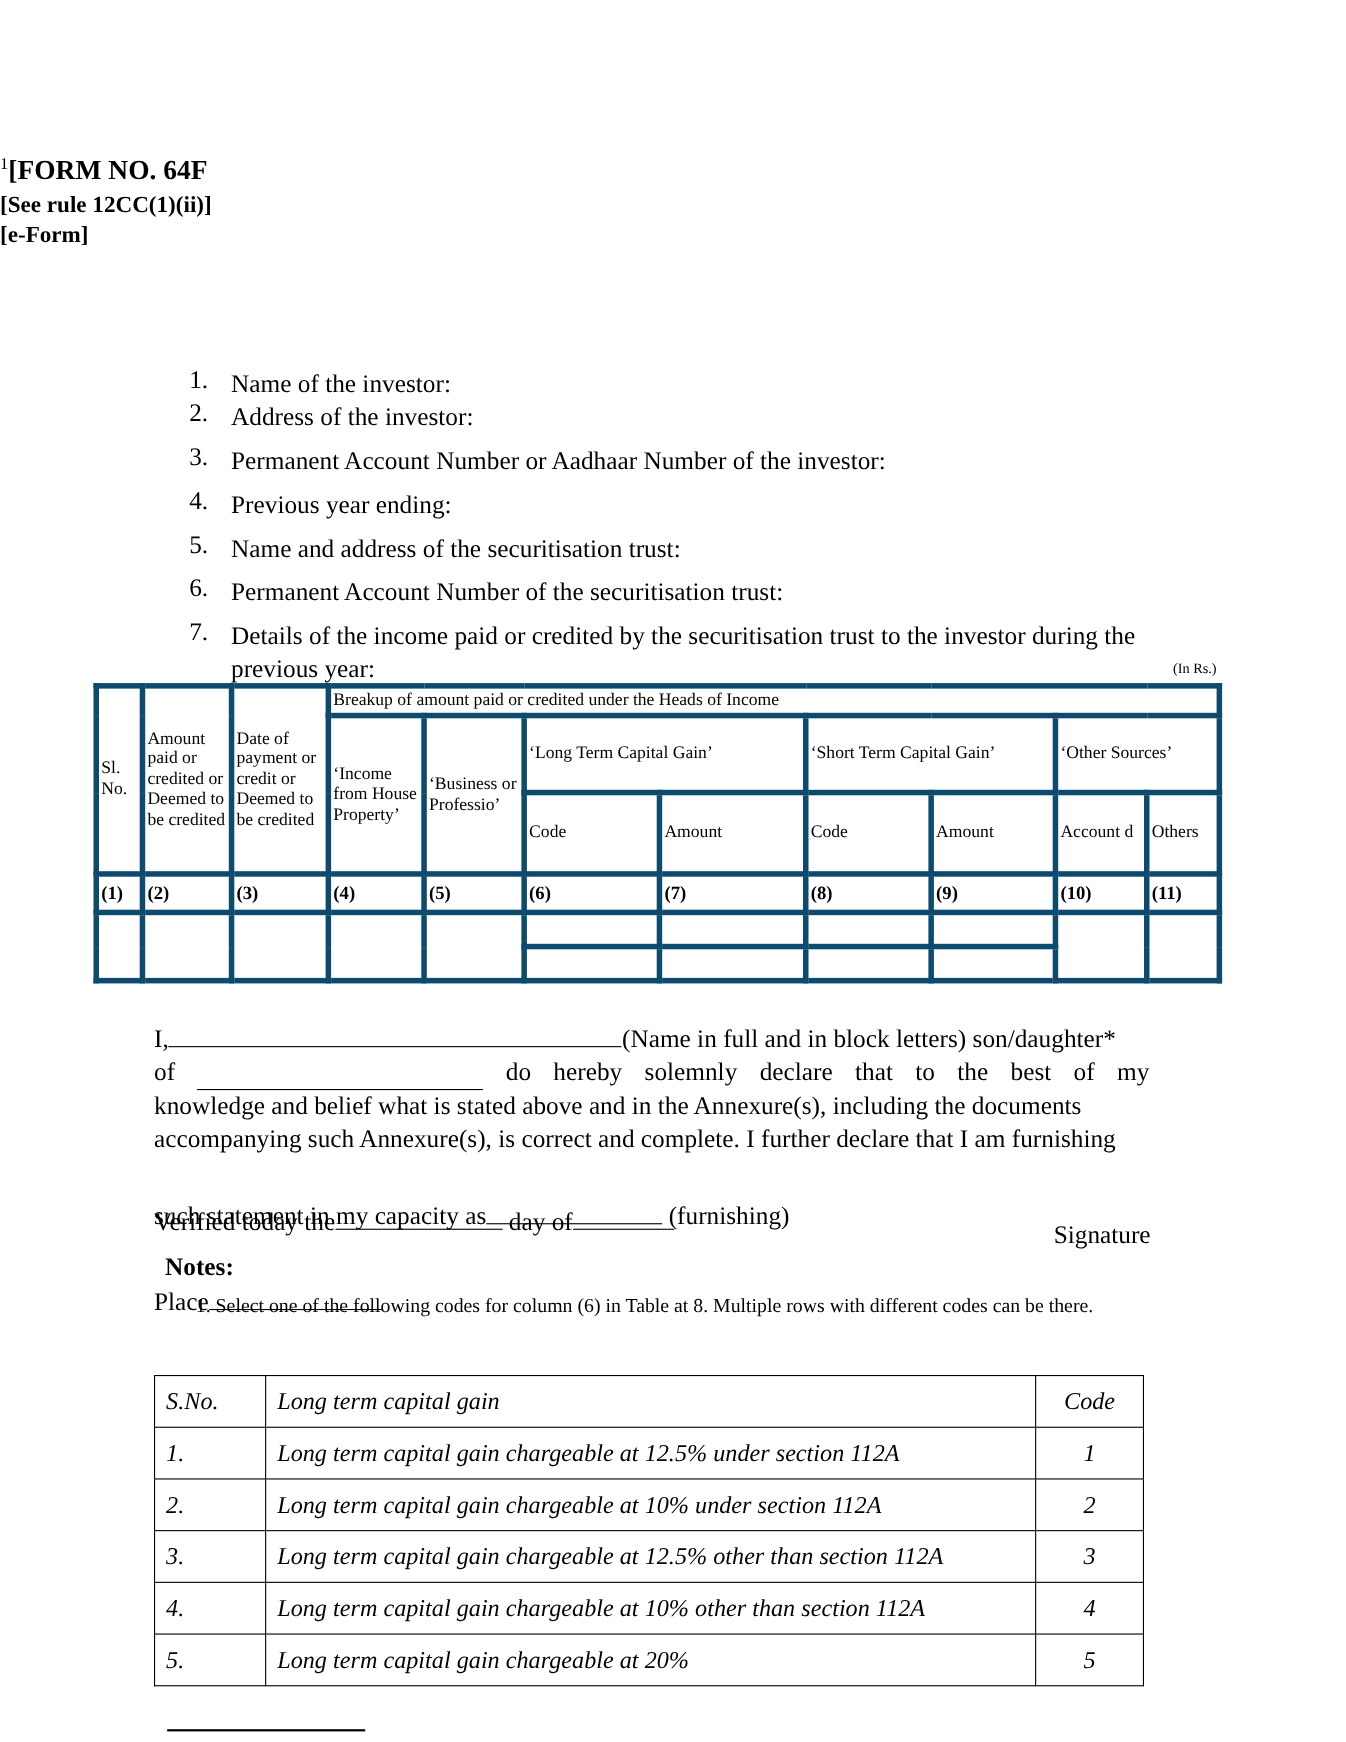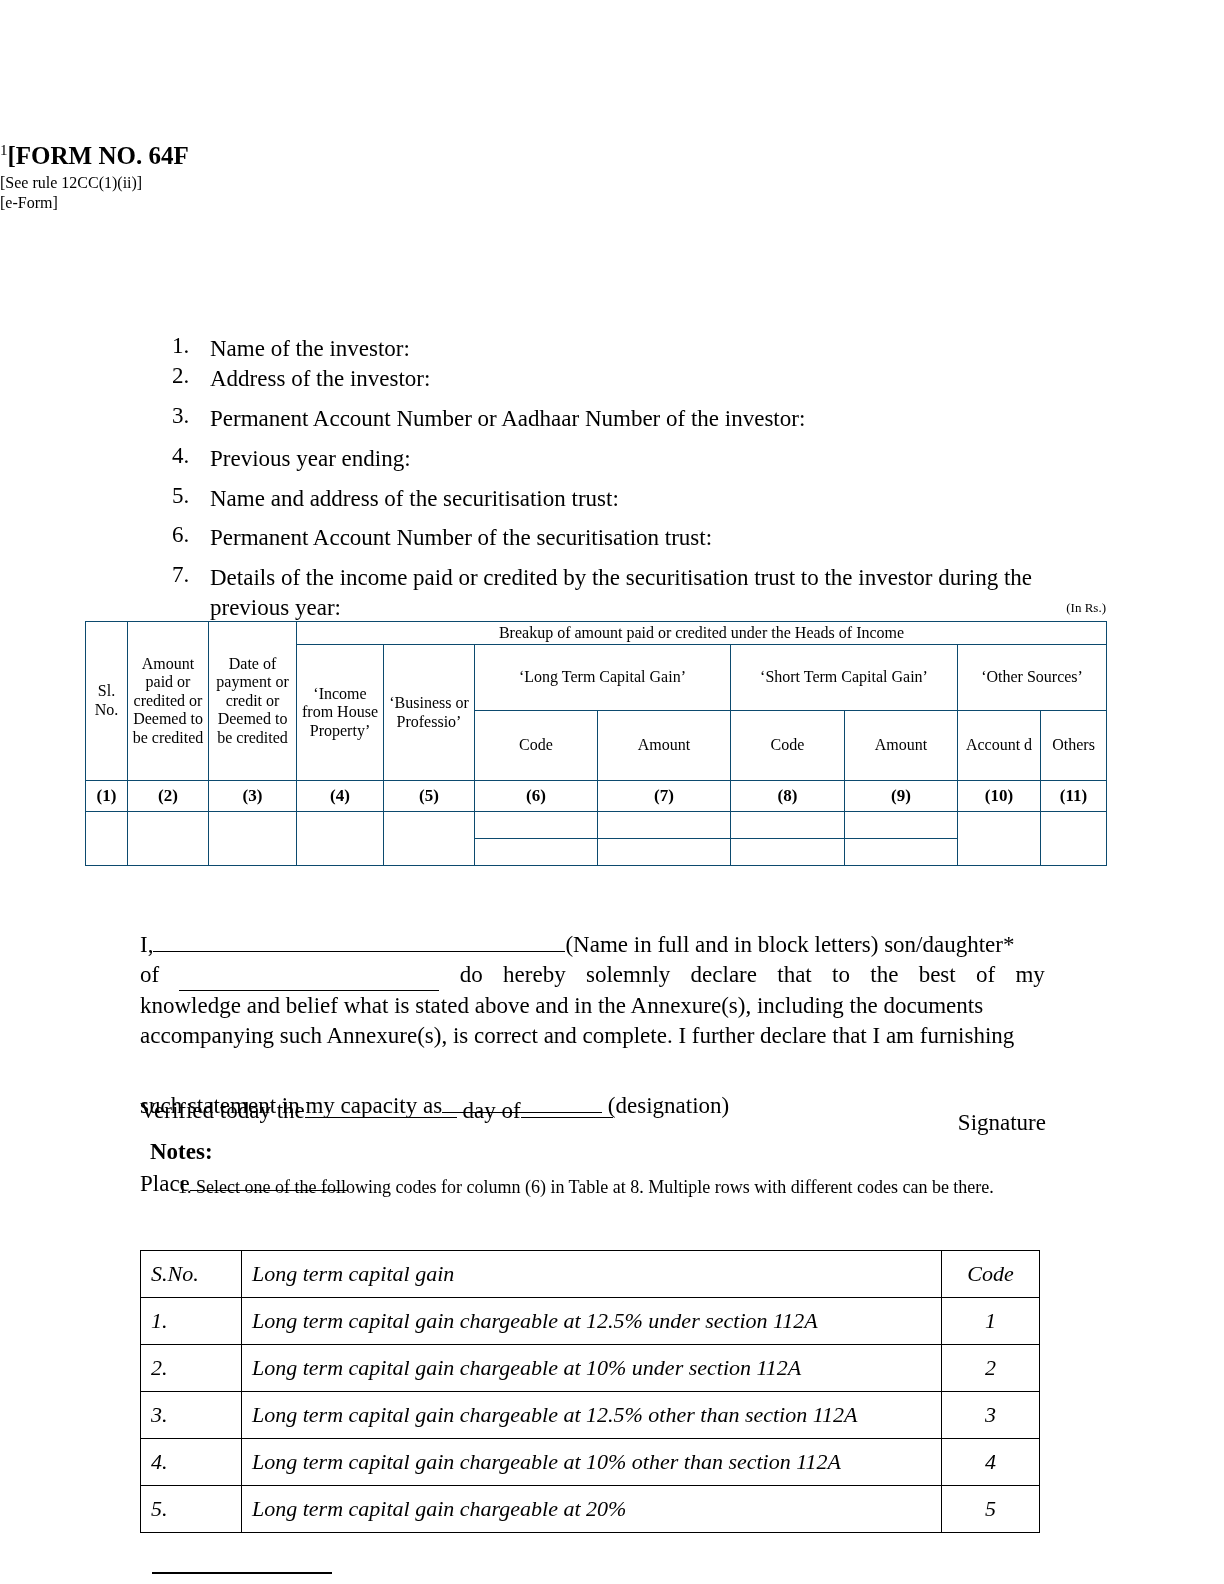--- a/index.html
+++ b/index.html
@@ -35,22 +35,22 @@
   .title-main {
     font-size: 25px;
     font-weight: bold;
   }
   .title-main .sup {
     font-size: 15px;
     vertical-align: super;
     font-weight: normal;
   }
   .title-sub {
-    font-size: 16px;
-    font-weight: normal;
+    font-size: 21px;
+    font-weight: bold;
   }
 
   
   .statement {
     position: absolute;
     left: 140px;
     top: 252px;
     width: 905px;
     font-size: 23px;
     font-weight: bold;
@@ -98,22 +98,21 @@
     top: 621px;
     width: 1021px;
   }
   table.main {
     border-collapse: collapse;
     width: 1021px;
     table-layout: fixed;
     font-size: 16px;
   }
   table.main td {
-    border: 1px solid #0c4a6e;
-    text-align: center;
+    border: 5px solid #0c4a6e;
     vertical-align: middle;
     padding: 1px 2px;
     line-height: 1.16;
   }
   td.span-head {
     height: 20px;
     font-size: 16px;
     vertical-align: middle;
   }
   td.colnum {
@@ -357,21 +356,21 @@
         <span>that</span>
         <span>to</span>
         <span>the</span>
         <span>best</span>
         <span>of</span>
         <span>my</span>
     </div>
     <div>knowledge and belief what is stated above and in the Annexure(s), including the documents</div>
     <div>accompanying such Annexure(s), is correct and complete. I further declare that I am furnishing</div>
     <div class="dl-line">
-      <span>such statement in my capacity as</span><span class="ul ul-desg"></span> <span>(designation)</span>
+      <span>such statement in my capacity as</span><span class="ul ul-desg"></span> <span>(furnishing)</span>
     </div>
   </div>
 
   <div class="verified">
     <div class="dl-line">
       <span>Verified today the</span><span class="ul ul-day"></span> <span>day of</span><span class="ul ul-dayof"></span>
     </div>
     <div class="dl-line">
       <span>Place</span><span class="ul ul-place"></span>
     </div>

